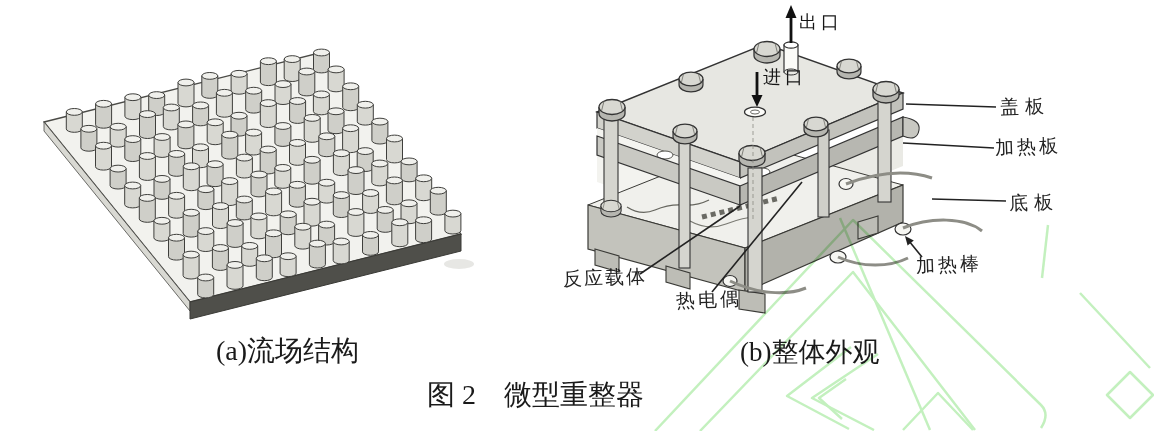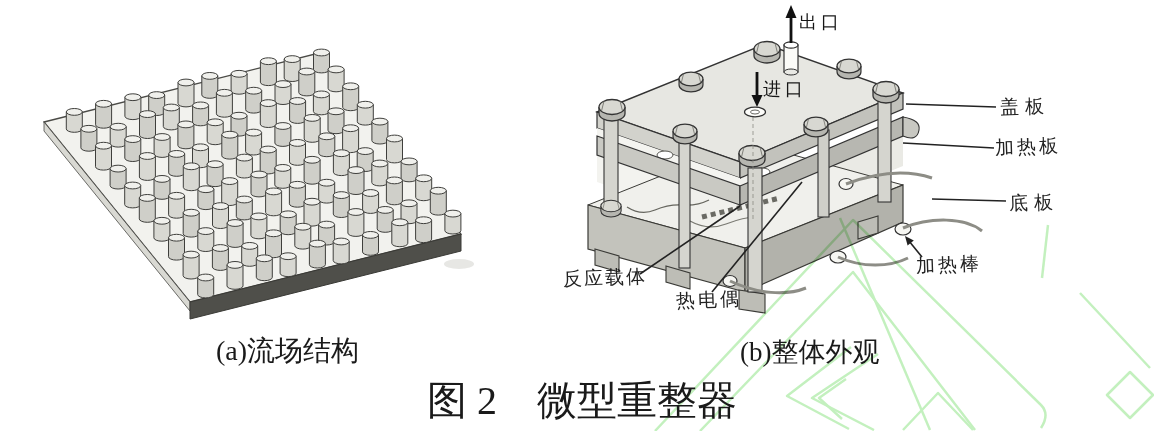--- a/index.html
+++ b/index.html
@@ -10,21 +10,21 @@
   #art{position:absolute;left:0;top:0;width:1154px;height:431px;}
   .lbl{
     position:absolute;color:#1d1d1d;white-space:nowrap;line-height:1;
     font-family:"Liberation Serif","DejaVu Serif",serif;
   }
   .hw{ 
     font-size:19px;letter-spacing:3px;color:#232323;transform:rotate(-2deg);
   }
   .port-lbl{font-size:18px;letter-spacing:4px;color:#161616;}
   .cap{font-size:28px;color:#1a1a1a;}
-  .figcap{font-size:40px;color:#1a1a1a;}
+  .figcap{font-size:28px;color:#1a1a1a;}
 </style>
 </head>
 <body>
 
 <div id="stage">
 
   <svg id="art" viewBox="0 0 1154 431">
     <defs>
       <g id="bolt">
         <path d="M-13,0 L-13,6.5 A13,7.5 0 0 0 13,6.5 L13,0" fill="#b6b6b0" stroke="#333" stroke-width="1.3"></path>
@@ -333,21 +333,21 @@
       <path class="wm" d="M878,354 L812,398 L874,430" stroke="#b9eeb3"></path>
       <path class="wm" d="M846,379 L819,398 L842,419" stroke="#b9eeb3"></path>
       <path class="wm" d="M1130,372 L1153,395 L1130,418 L1107,395 Z" stroke="#b9eeb3"></path>
       <path class="wm" d="M1048,225 L1042,278" stroke="#b9eeb3"></path>
       <path class="wm" d="M1080,293 L1150,368" stroke="#b9eeb3"></path>
       <path class="wm" d="M903,430 L938,393 L973,430" stroke="#b9eeb3"></path>
     </g>
   </svg>
 
   <div class="lbl port-lbl" style="left:799px;top:13px;">出口</div>
-  <div class="lbl port-lbl" style="left:763px;top:80px;">进口</div>
+  <div class="lbl port-lbl" style="left:763px;top:68px;">进口</div>
   <div class="lbl hw" style="left:1000px;top:97px;letter-spacing:6px;">盖板</div>
   <div class="lbl hw" style="left:995px;top:137px;">加热板</div>
   <div class="lbl hw" style="left:1009px;top:193px;letter-spacing:6px;">底板</div>
   <div class="lbl hw" style="left:916px;top:255px;">加热棒</div>
   <div class="lbl hw" style="left:563px;top:268px;letter-spacing:2px;">反应载体</div>
   <div class="lbl hw" style="left:676px;top:290px;">热电偶</div>
 
   <div class="lbl cap" style="left:216px;top:337px;">(a)流场结构</div>
   <div class="lbl cap" style="left:740px;top:339px;font-size:27px;">(b)整体外观</div>
   <div class="lbl figcap" style="left:427px;top:381px;">图 2　微型重整器</div>

